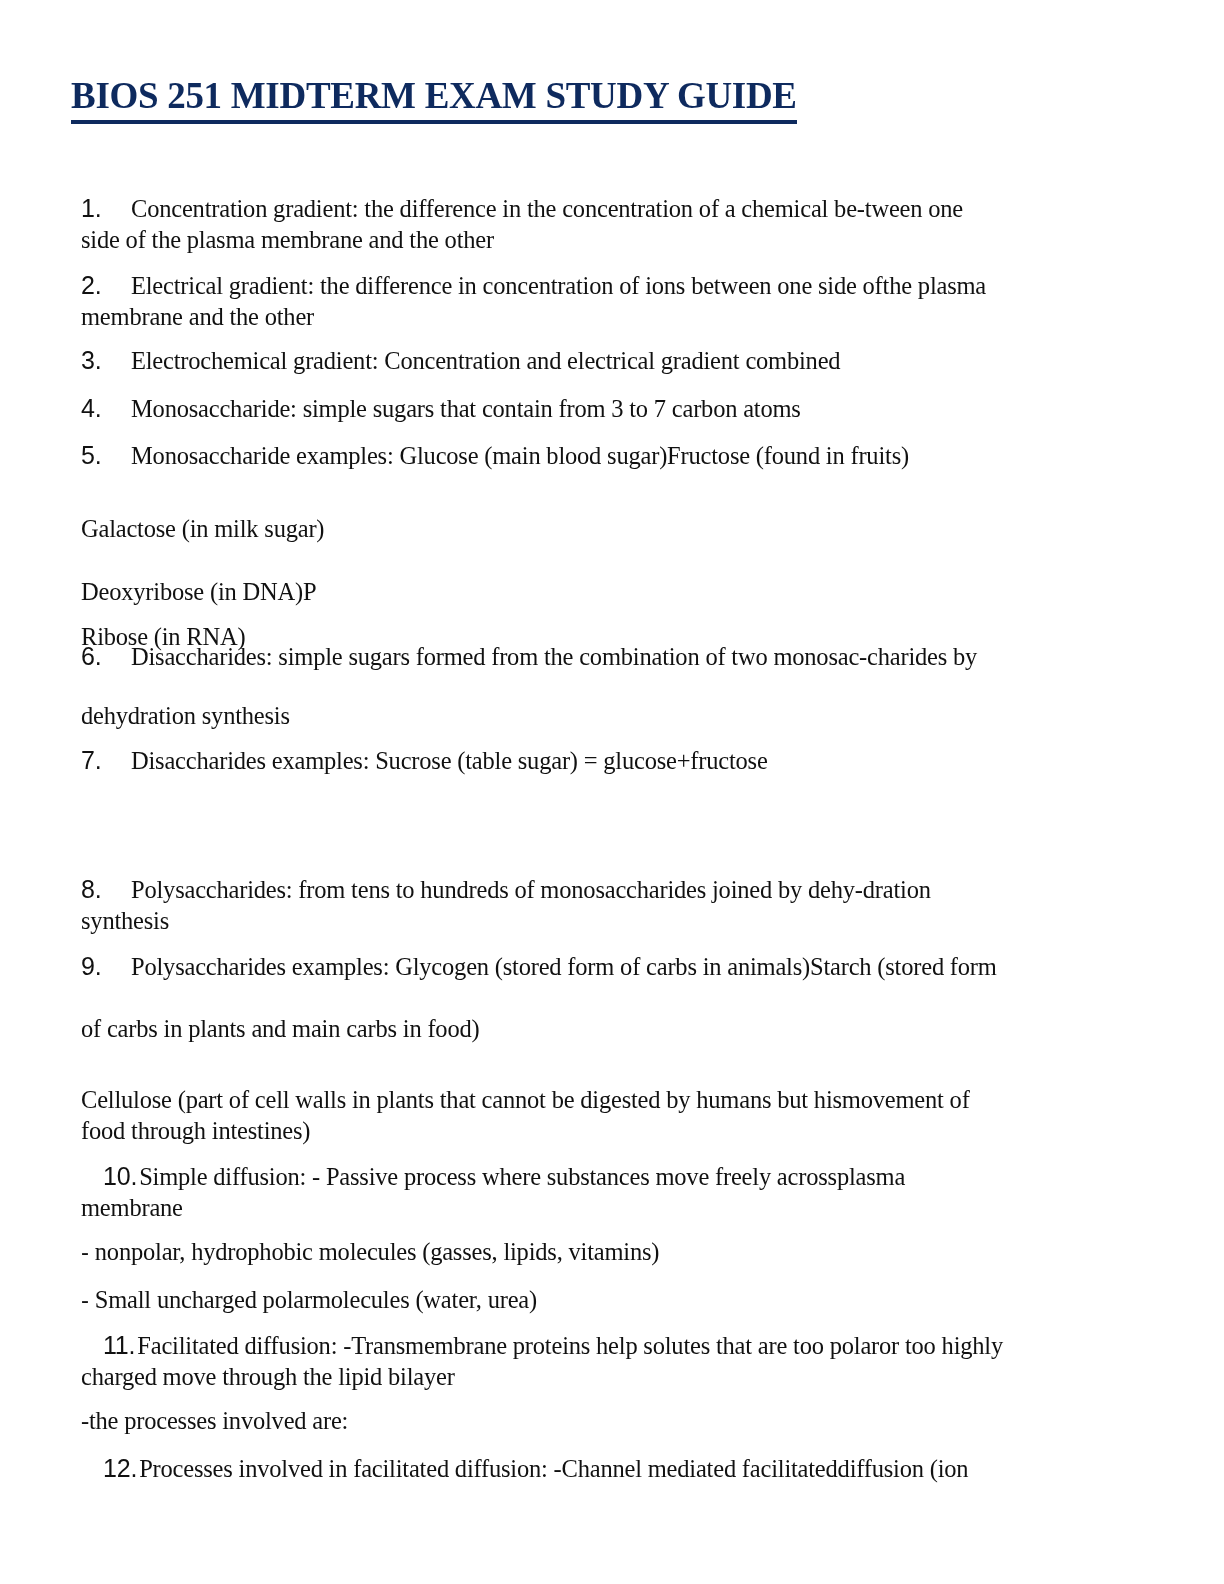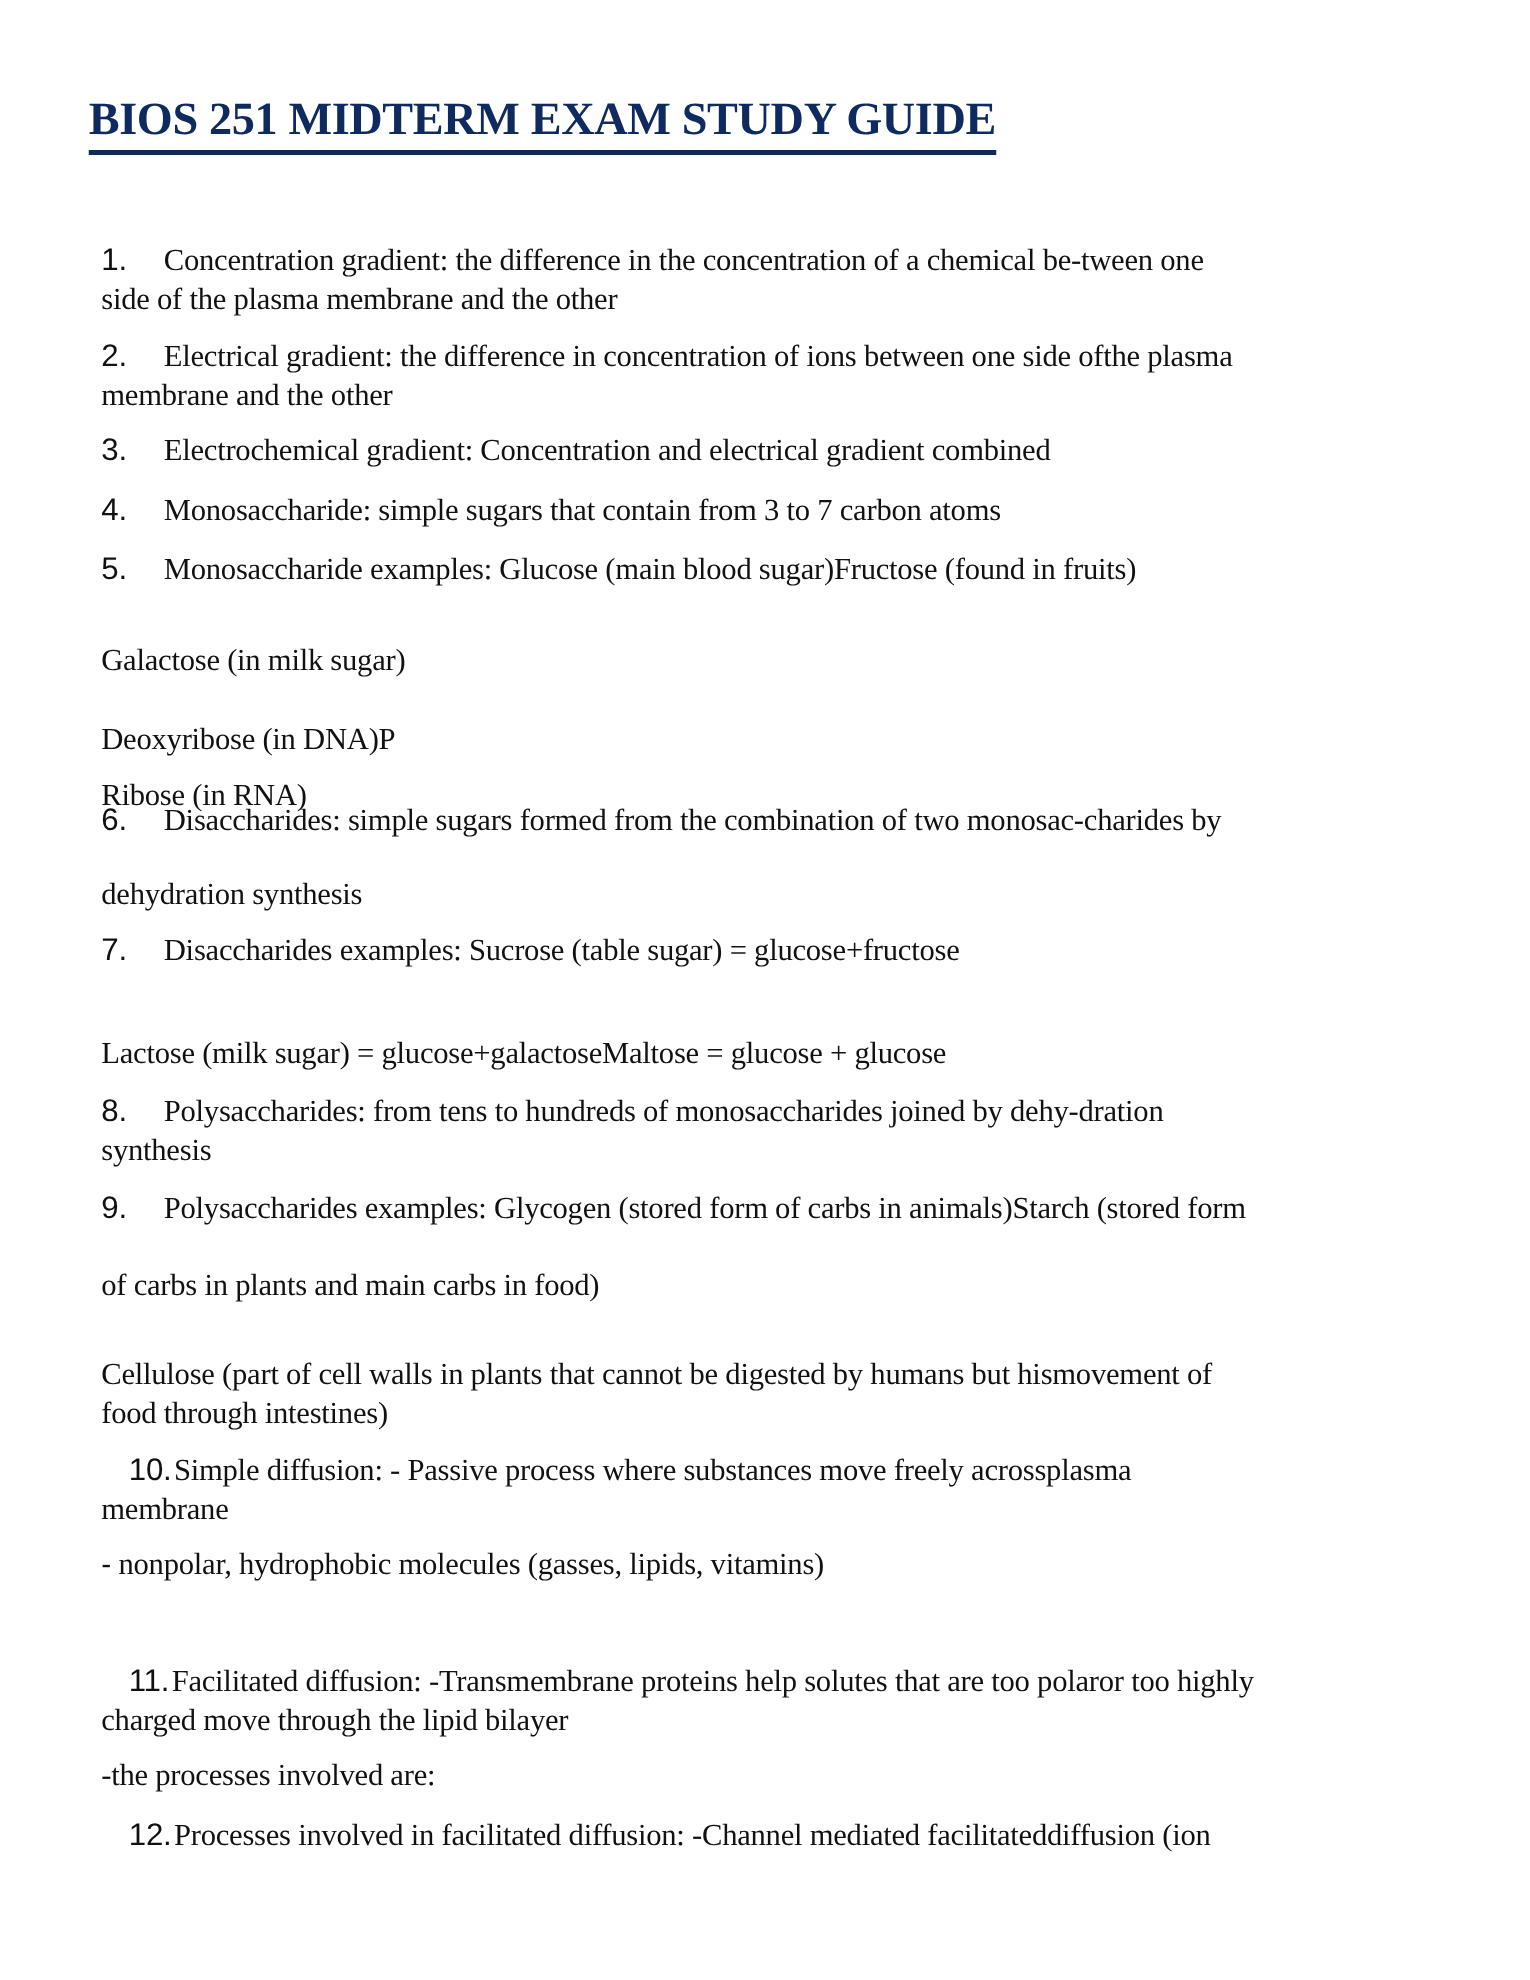--- a/index.html
+++ b/index.html
@@ -88,41 +88,43 @@
   <div class="line" style="top:621px">Ribose (in RNA)</div>
 
   <div class="line" style="top:641px">
     <span class="num sp">6.</span><span>Disaccharides: simple sugars formed from the combination of two monosac-charides by</span>
   </div>
   <div class="line" style="top:700px">dehydration synthesis</div>
 
   <div class="line" style="top:745px">
     <span class="num sp">7.</span><span>Disaccharides examples: Sucrose (table sugar) = glucose+fructose</span>
   </div>
-  <div class="line" style="top:827px">Lactose (milk sugar) = glucose+galactoseMaltose = glucose + glucose</div>
 
   <div class="line" style="top:874px">
     <span class="num sp">8.</span><span>Polysaccharides: from tens to hundreds of monosaccharides joined by dehy-dration</span>
   </div>
   <div class="line" style="top:905px">synthesis</div>
 
   <div class="line" style="top:951px">
     <span class="num sp">9.</span><span>Polysaccharides examples: Glycogen (stored form of carbs in animals)Starch (stored form</span>
   </div>
   <div class="line" style="top:1013px">of carbs in plants and main carbs in food)</div>
   <div class="line" style="top:1084px">Cellulose (part of cell walls in plants that cannot be digested by humans but hismovement of</div>
   <div class="line" style="top:1115px">food through intestines)</div>
 
   <div class="line" style="top:1161px">
     <span class="num tight">10.</span><span>Simple diffusion: - Passive process where substances move freely acrossplasma</span>
   </div>
   <div class="line" style="top:1192px">membrane</div>
   <div class="line" style="top:1236px">
     <span class="dash">-</span><span>nonpolar, hydrophobic molecules (gasses, lipids, vitamins)</span>
   </div>
+  <div class="line" style="top:1284px">
+    <span class="dash">-</span><span>Small uncharged polarmolecules (water, urea)</span>
+  </div>
 
   <div class="line" style="top:1330px">
     <span class="num tight">11.</span><span>Facilitated diffusion: -Transmembrane proteins help solutes that are too polaror too highly</span>
   </div>
   <div class="line" style="top:1361px">charged move through the lipid bilayer</div>
   <div class="line" style="top:1405px">-the processes involved are:</div>
 
   <div class="line" style="top:1453px">
     <span class="num tight">12.</span><span>Processes involved in facilitated diffusion: -Channel mediated facilitateddiffusion (ion</span>
   </div>

